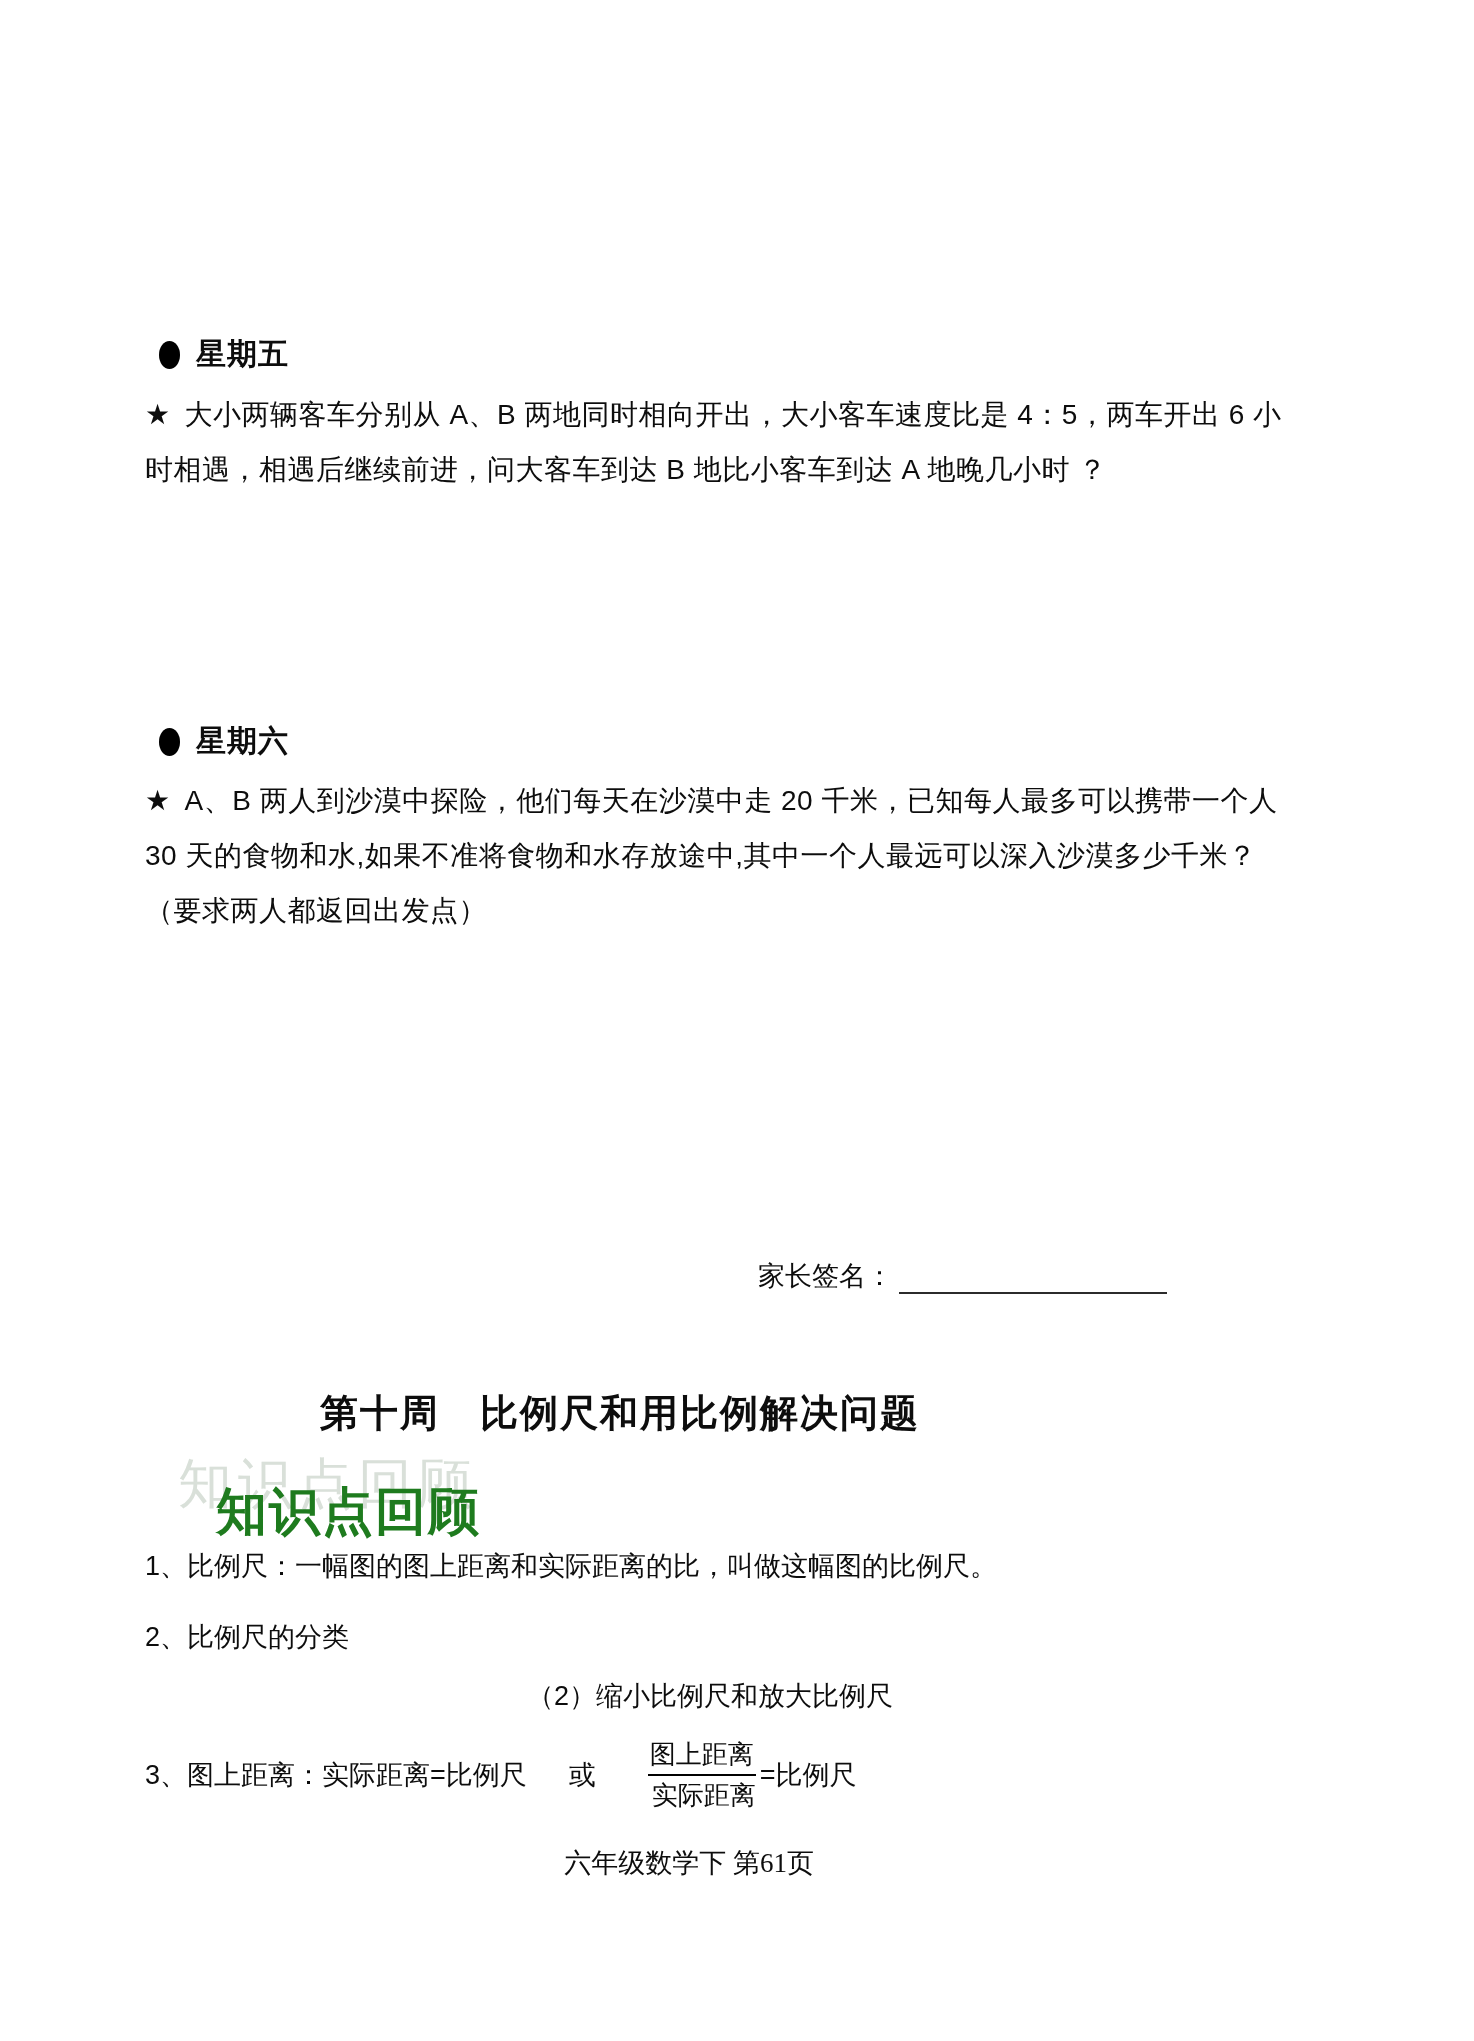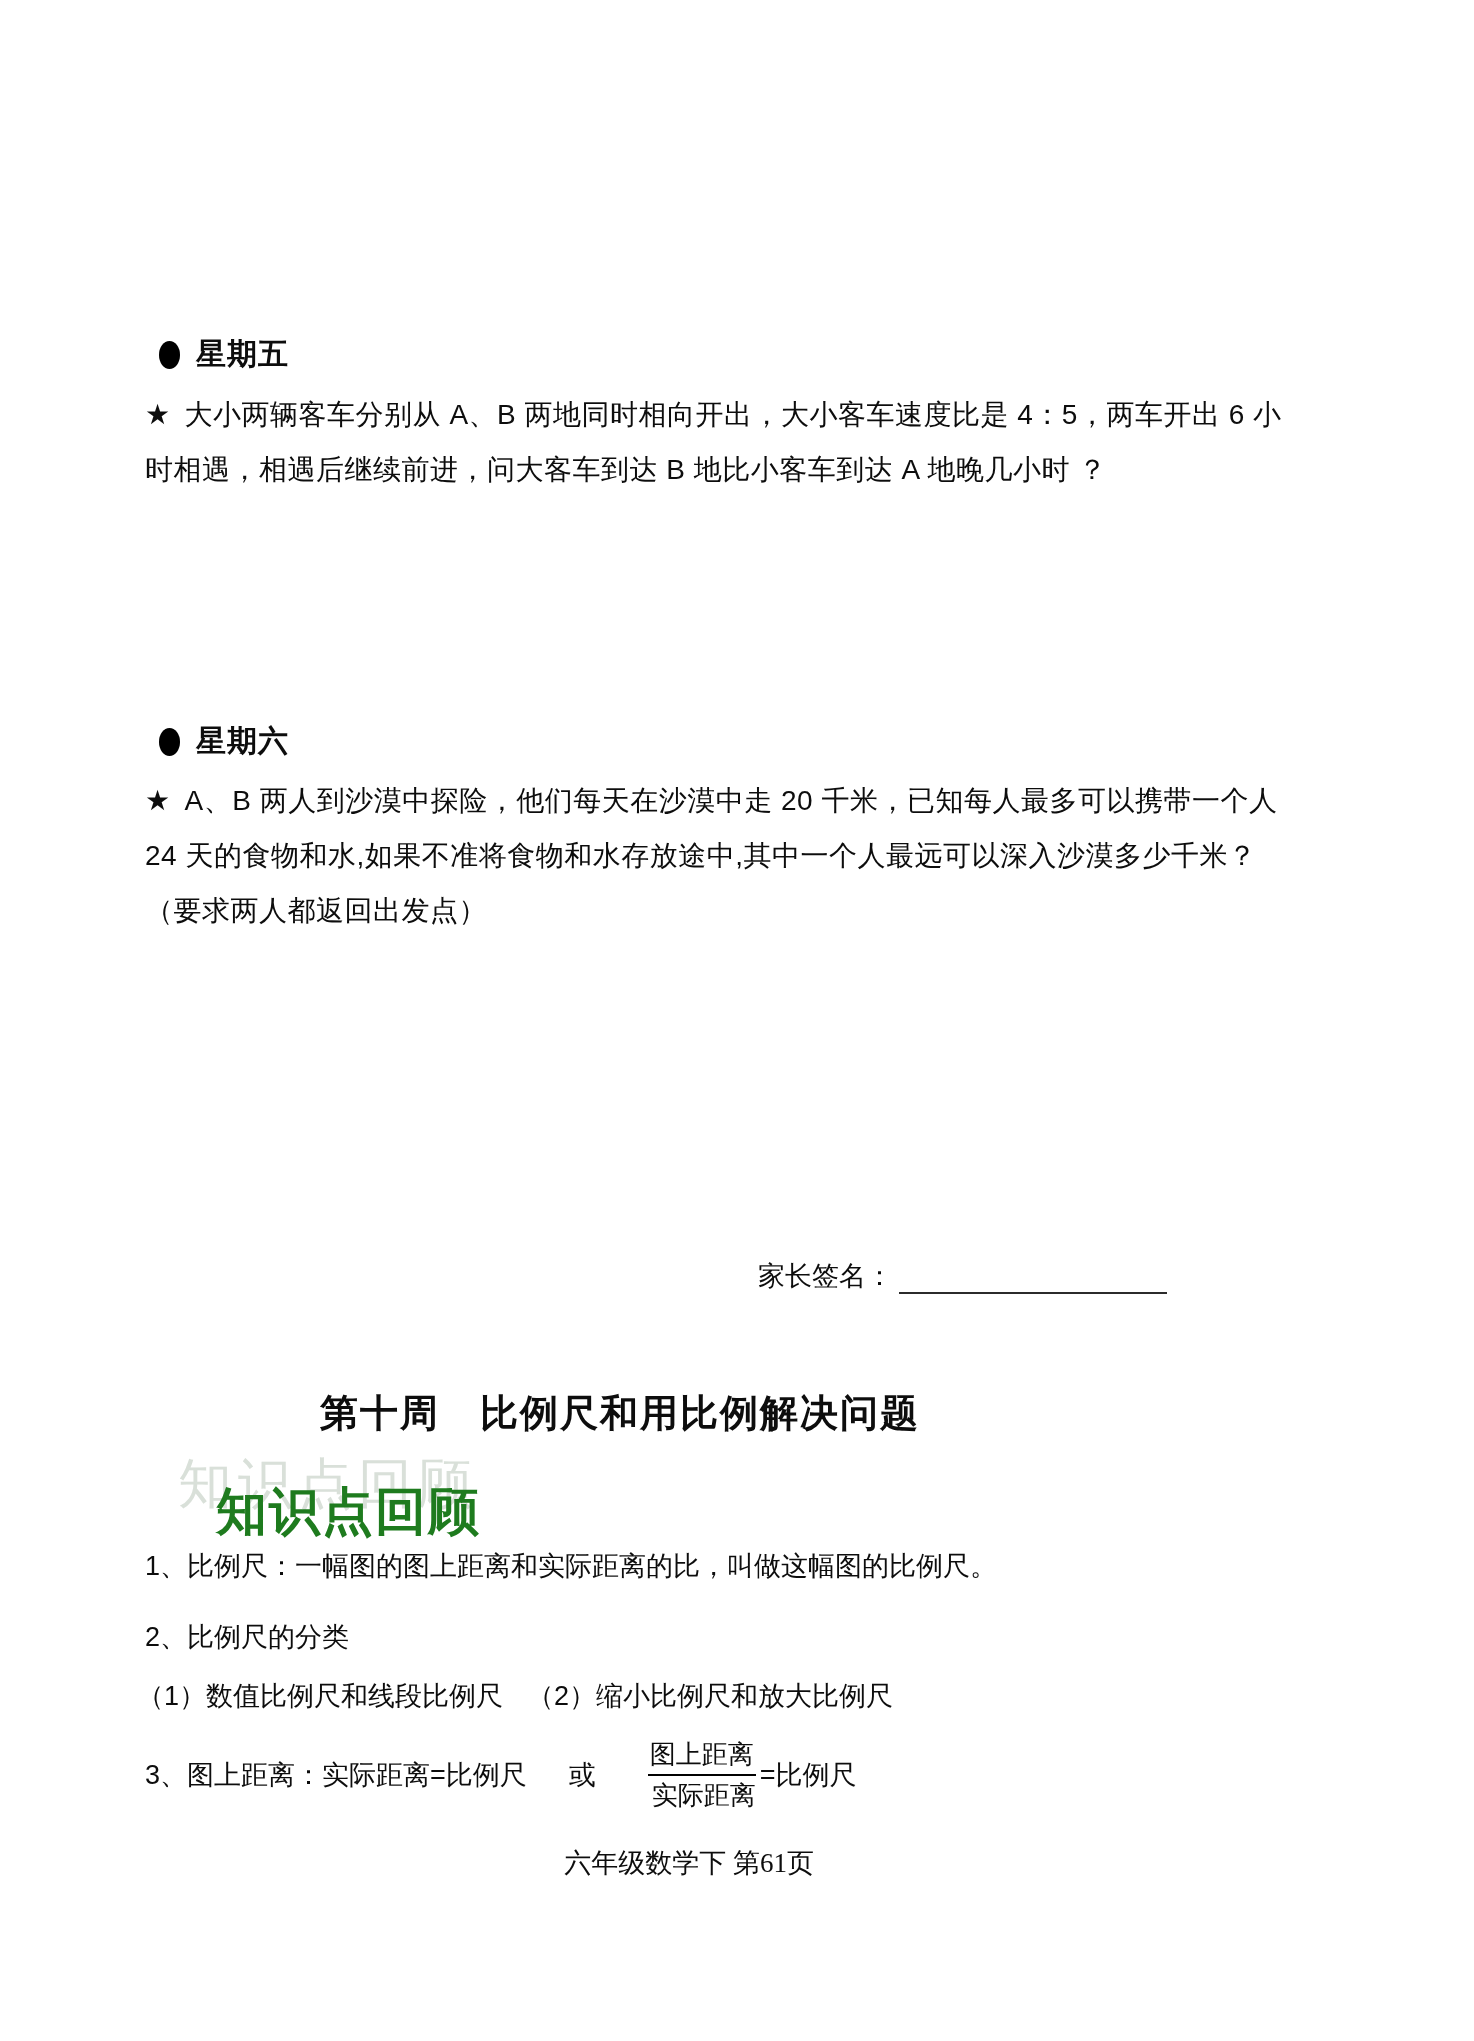--- a/index.html
+++ b/index.html
@@ -111,42 +111,41 @@
   </div>
 
   <div class="abs day-heading" style="top:721px">
     <span class="day-bullet"></span>
     <span class="day-label">星期六</span>
   </div>
   <div class="abs prob-line" style="top:783px">
     <span class="star-glyph">★</span><span>A、B 两人到沙漠中探险，他们每天在沙漠中走 20 千米，已知每人最多可以携带一个人</span>
   </div>
   <div class="abs prob-line" style="top:838px">
-    <span>24 天的食物和水,如果不准将食物和水存放途中,其中一个人最远可以深入沙漠多少千米？</span>
+    <span>30 天的食物和水,如果不准将食物和水存放途中,其中一个人最远可以深入沙漠多少千米？</span>
   </div>
   <div class="abs prob-line" style="top:893px">
     <span>（要求两人都返回出发点）</span>
   </div>
 
   <div class="abs signature-row">
     <span>家长签名：</span>
     <span class="signature-line"></span>
   </div>
 
   <div class="abs week-title">第十周　比例尺和用比例解决问题</div>
 
   <div class="abs kn-header-wrap">
     <span class="kn-watermark">知识点回顾</span>
     <span class="kn-header">知识点回顾</span>
   </div>
 
   <div class="abs kn-item" style="top:1548px">1、比例尺：一幅图的图上距离和实际距离的比，叫做这幅图的比例尺。</div>
   <div class="abs kn-item" style="top:1619px">2、比例尺的分类</div>
 
-  <div class="abs kn-sub" style="left:137px; top:1678px">（1）数值比例尺和线段比例尺</div>
   <div class="abs kn-sub" style="left:527px; top:1678px">（2）缩小比例尺和放大比例尺</div>
 
   <div class="abs kn-item3">
     <span>3、图上距离：实际距离=比例尺</span>
     <span class="kn-or">或</span>
     <span class="fraction">
       <span class="num">图上距离</span>
       <span class="den">实际距离</span>
     </span>
     <span class="frac-eq">=比例尺</span>

